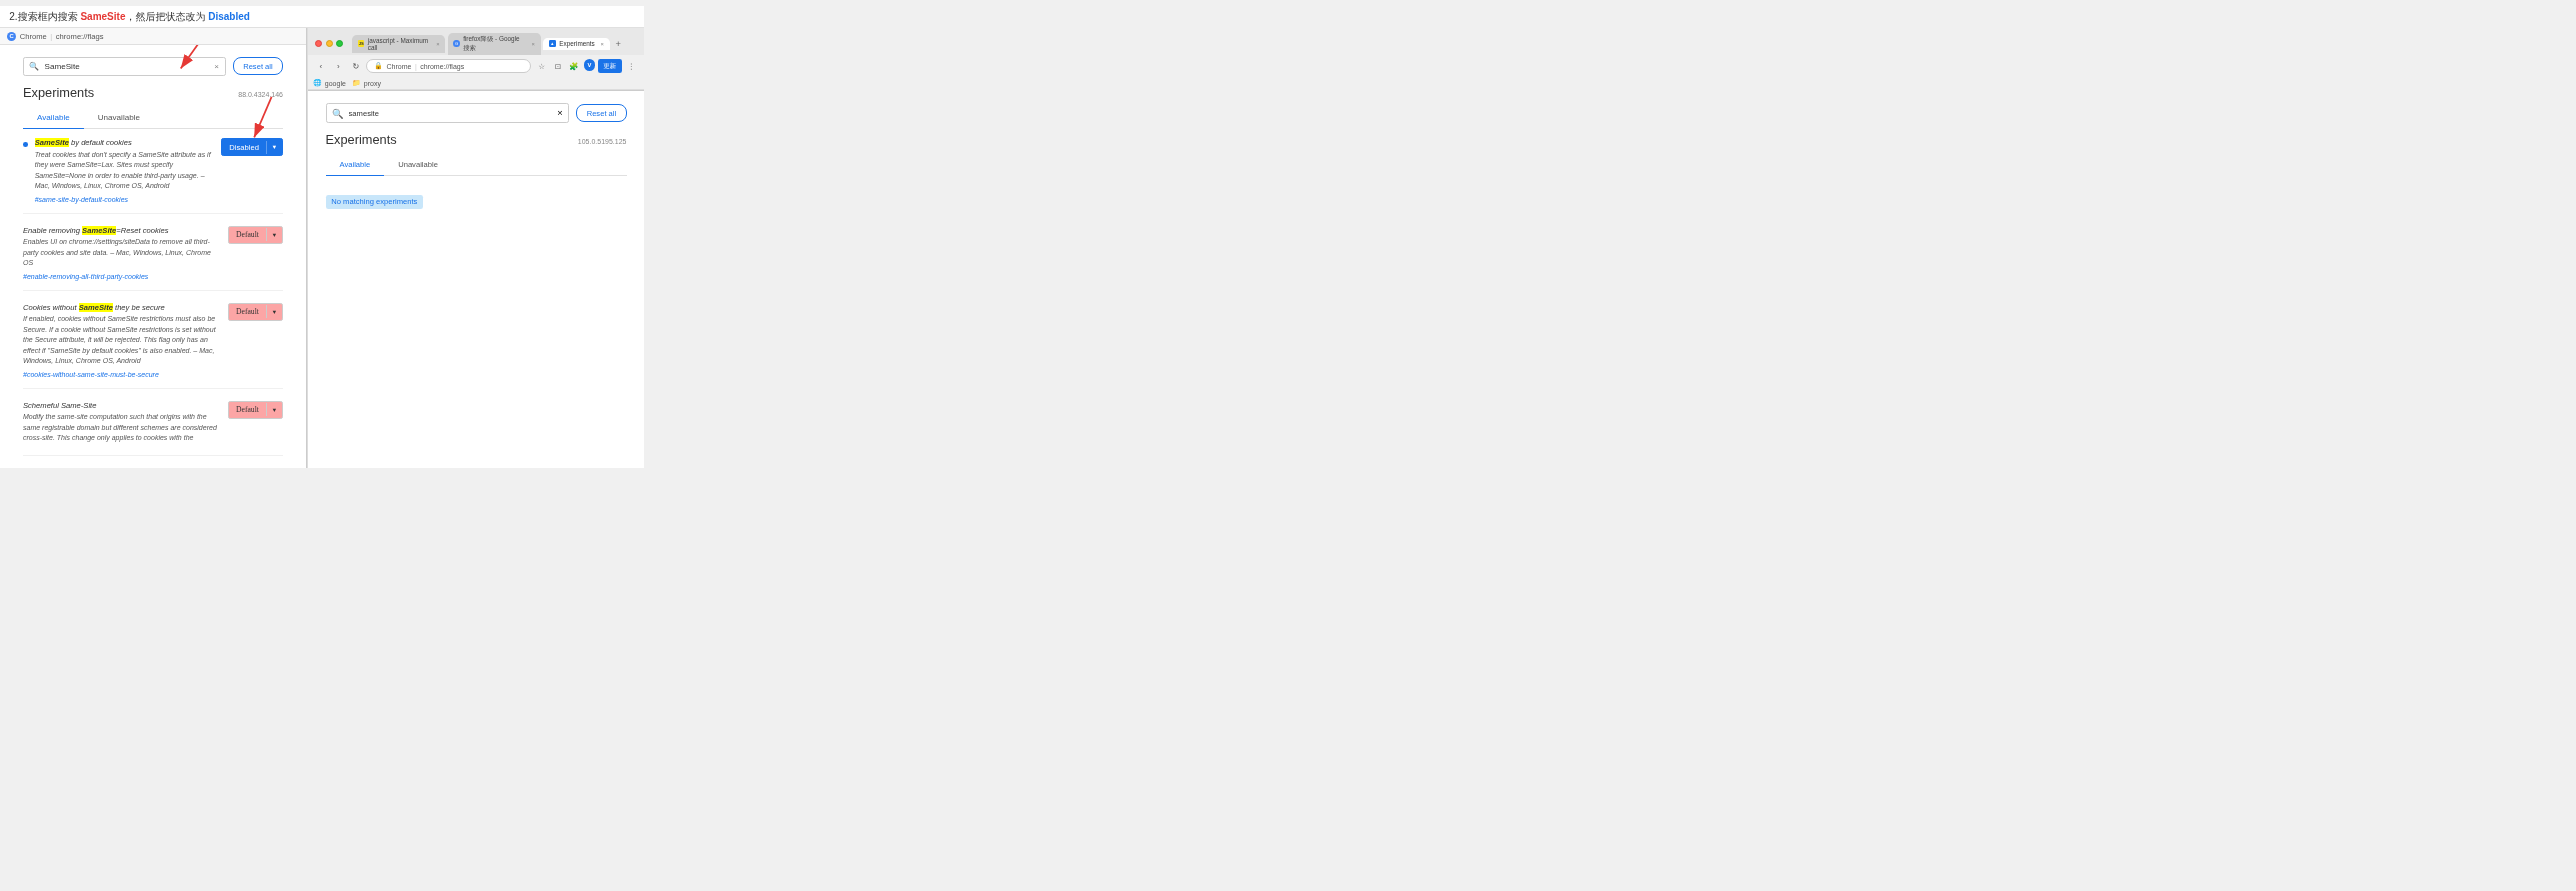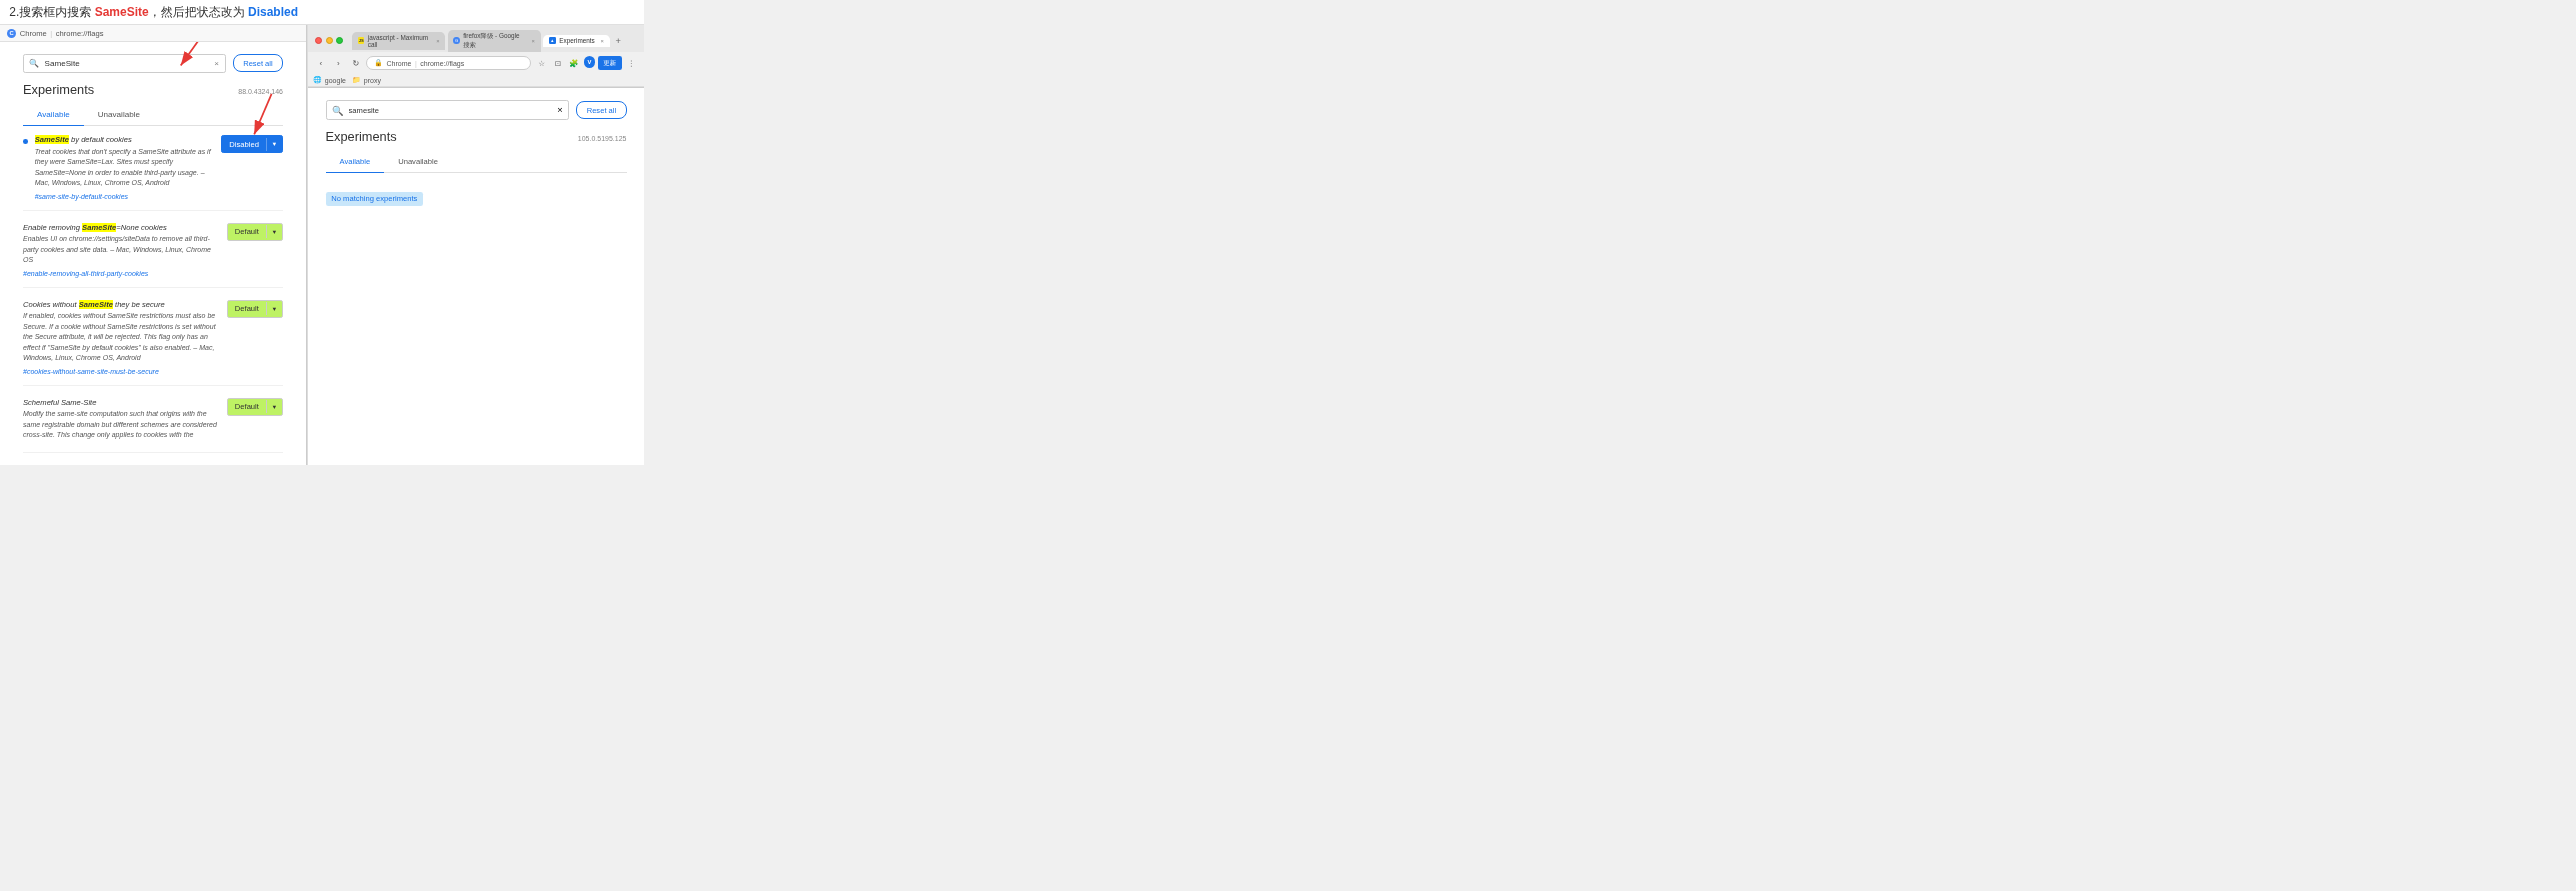--- a/index.html
+++ b/index.html
@@ -2,23 +2,24 @@
 <html style="font-size:9.3px"><head>
   <meta charset="utf-8">
   <style>
     * { box-sizing: border-box; margin: 0; padding: 0; }
     body { font-family: -apple-system, BlinkMacSystemFont, 'Segoe UI', sans-serif; background: #f0f0f0; display: flex; flex-direction: column; width: 644px; min-height: 223px; overflow: hidden; }
 
     
     .instruction-bar {
       background: #fff;
       padding: 3.5px 9.3px;
-      font-size: 12px;
+      font-size: 10px;
       color: #333;
       border-bottom: 0.6px solid #e0e0e0;
+      margin-top: 6px;
     }
     .instruction-bar .highlight-red { color: #e53935; font-weight: bold; }
     .instruction-bar .highlight-blue { color: #1a73e8; font-weight: bold; }
 
     
     .main-layout { display: flex; flex: 1; }
 
     
     .left-panel {
       flex: 1;
@@ -169,22 +170,23 @@
       border-radius: 2.3px;
       overflow: hidden;
       font-size: 7.6px;
     }
     .dropdown-btn.disabled-state {
       background: #1a73e8;
       color: white;
       border-color: #1a73e8;
     }
     .dropdown-btn.default-state {
-      background: #bef264;
+      background: #fca5a5;
       color: #333;
+      font-family: Liberation Serif, serif;
     }
     .dropdown-btn span.label {
       padding: 3.5px 7px;
     }
     .dropdown-btn span.arrow {
       padding: 3.5px 4.7px;
       border-left: 0.6px solid rgba(255,255,255,0.3);
       font-size: 5.8px;
     }
     .dropdown-btn.default-state span.arrow {
@@ -446,21 +448,21 @@
           <div class="dropdown-btn disabled-state">
             <span class="label">Disabled</span>
             <span class="arrow">▼</span>
           </div>
         </div>
       </div>
 
       <div class="experiment-item">
         <div class="experiment-content">
           <div class="experiment-title">
-            <span>Enable removing </span><span class="highlight-yellow">SameSite</span><span>=None cookies</span>
+            <span>Enable removing </span><span class="highlight-yellow">SameSite</span><span>=Reset cookies</span>
           </div>
           <div class="experiment-desc">Enables UI on chrome://settings/siteData to remove all third-party cookies and site data. – Mac, Windows, Linux, Chrome OS</div>
           <a class="experiment-link">#enable-removing-all-third-party-cookies</a>
         </div>
         <div class="experiment-control">
           <div class="dropdown-btn default-state">
             <span class="label">Default</span>
             <span class="arrow">▼</span>
           </div>
         </div>

